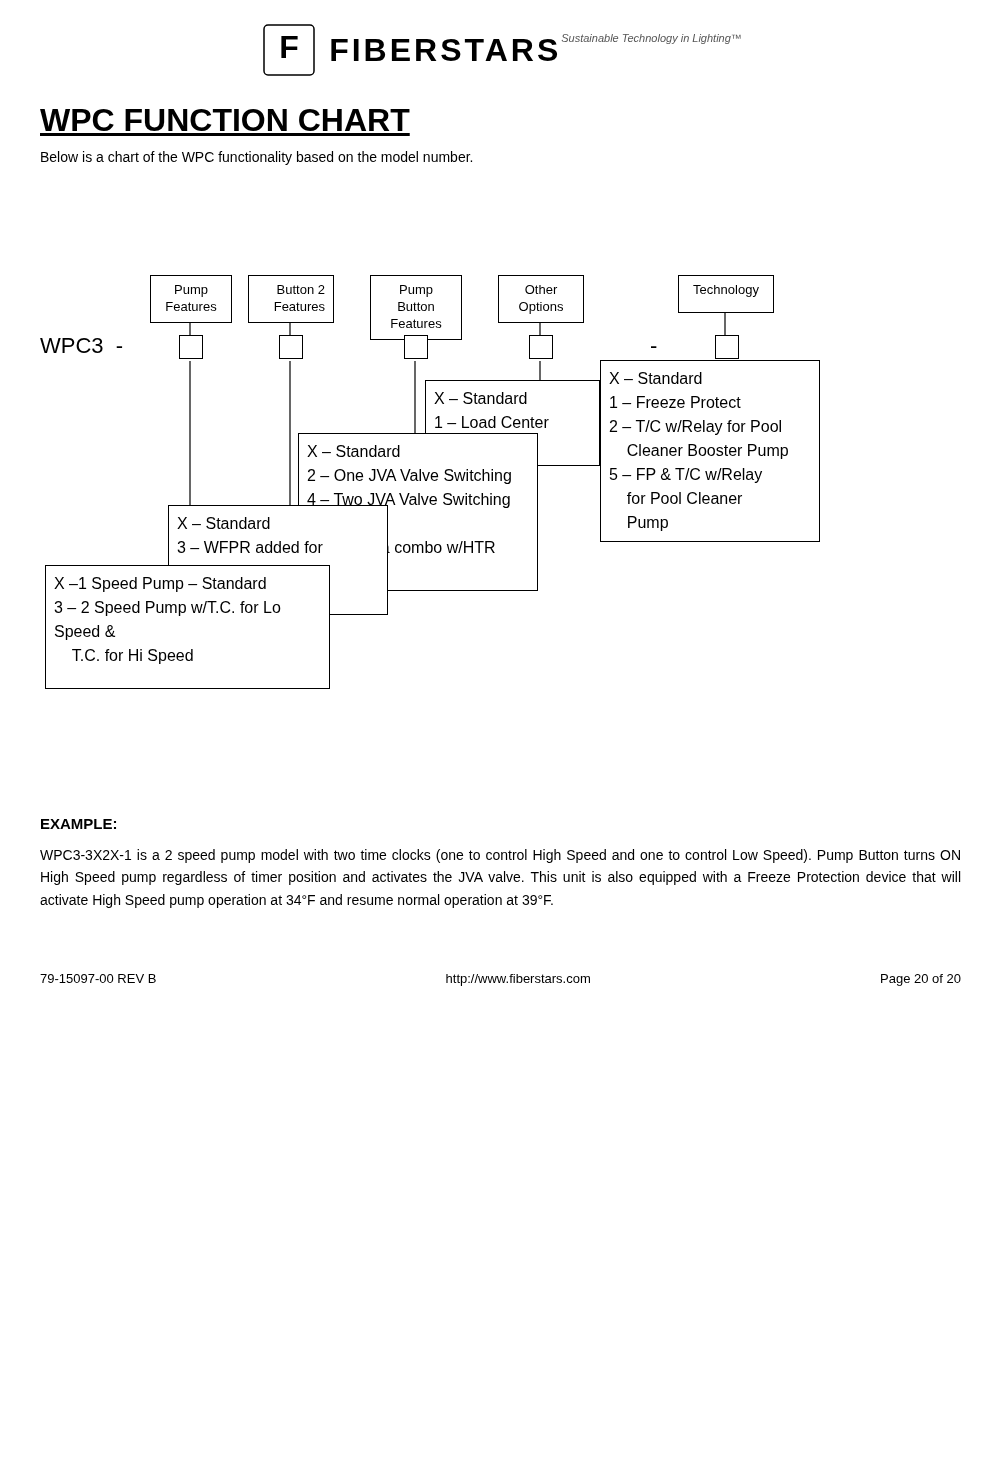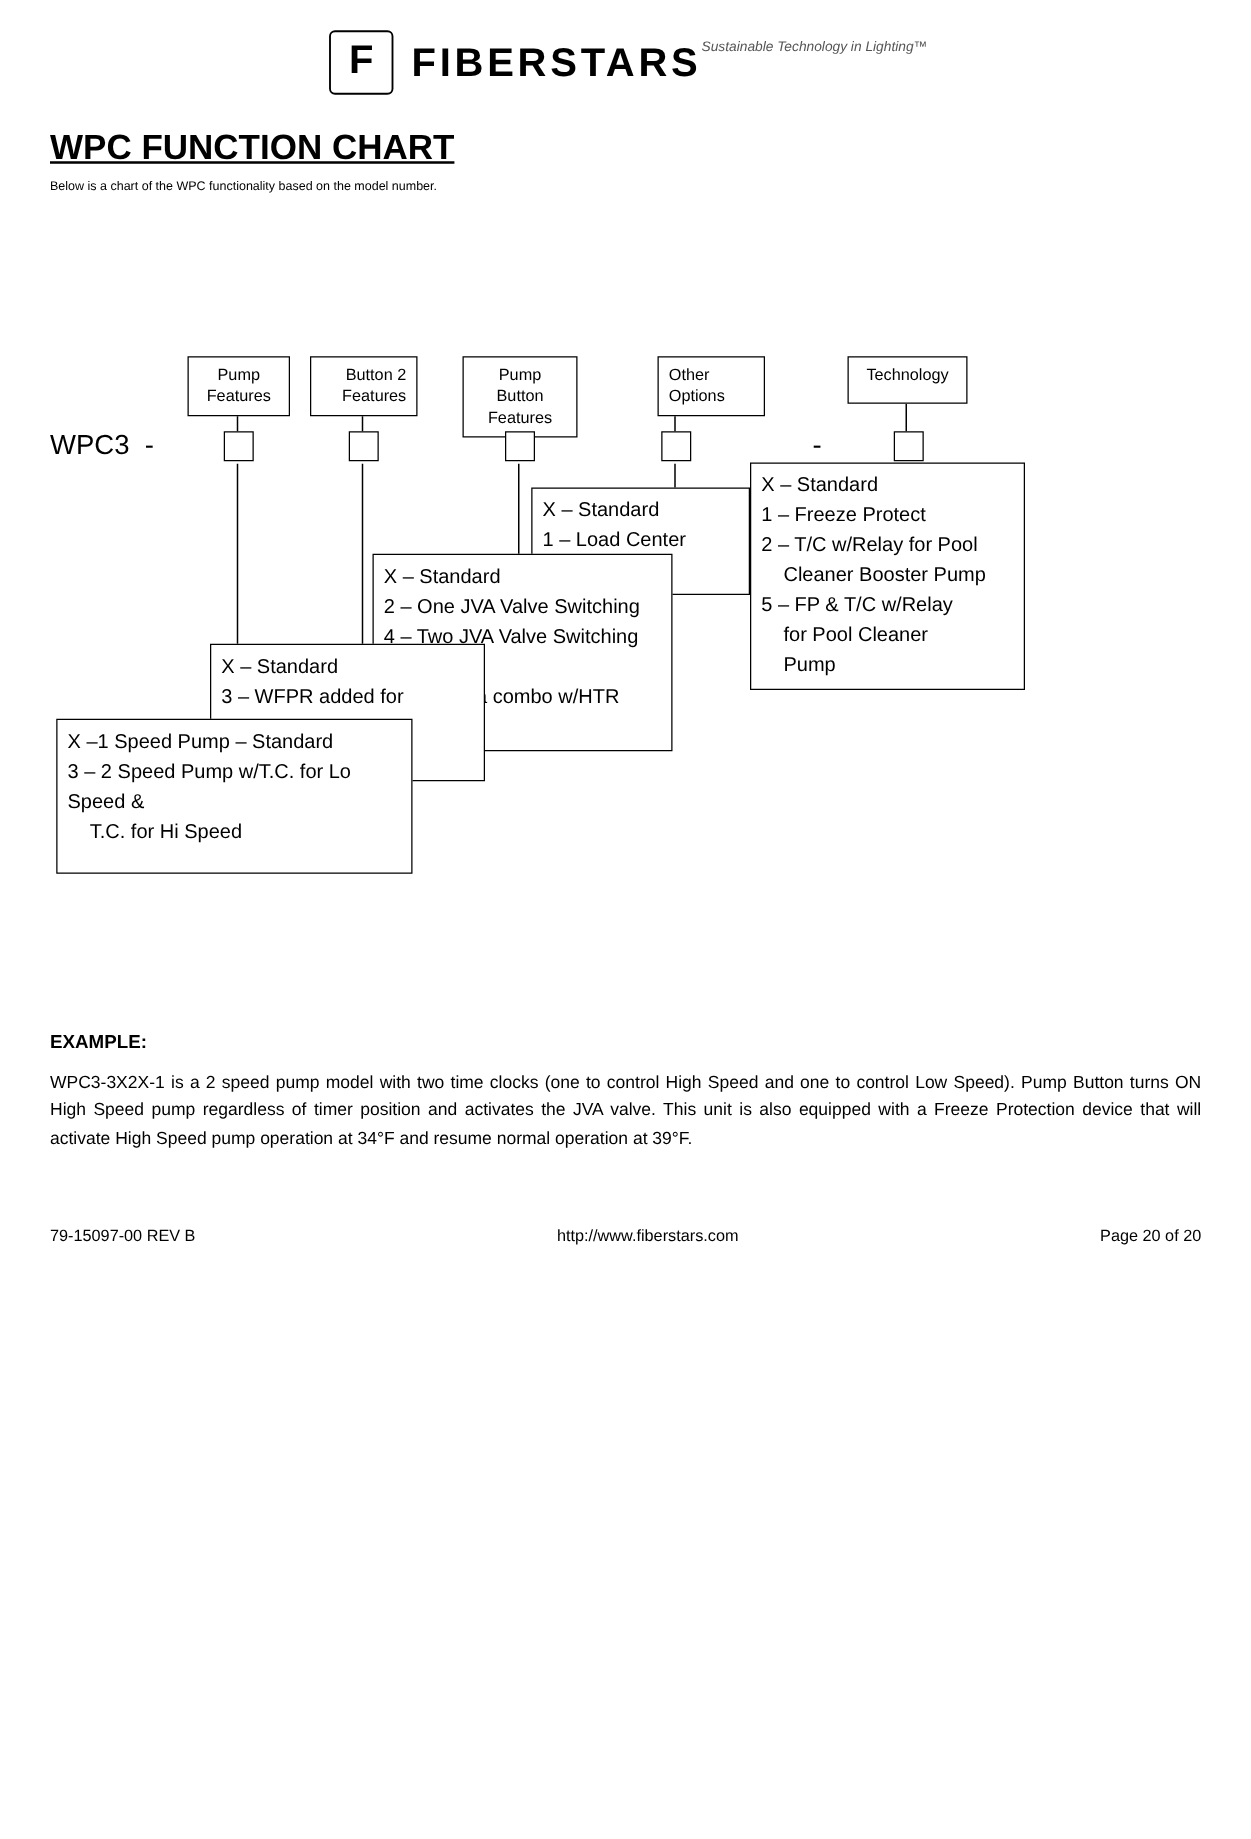--- a/index.html
+++ b/index.html
@@ -39,30 +39,29 @@
       letter-spacing: 3px;
       color: #000;
     }
     .logo-tagline {
       font-size: 11px;
       color: #555;
       font-style: italic;
     }
 
     .page-title {
-      font-size: 28px;
+      font-size: 32px;
       font-weight: bold;
       text-decoration: underline;
       margin: 10px 0 10px 0;
       align-self: flex-start;
     }
 
     .subtitle {
-      font-size: 10px;
-      margin-bottom: 20px;
+      font-size: 14px;
       align-self: flex-start;
     }
 
     
     .chart-area {
       position: relative;
       width: 940px;
       height: 620px;
       margin: 0 auto 30px auto;
     }
@@ -208,21 +207,21 @@
   </div>
 
   <div class="col-header" style="left:208px; top:110px; width:86px; min-height:38px;text-align:right;">
     Button 2<br>Features
   </div>
 
   <div class="col-header" style="left:330px; top:110px; width:92px; min-height:38px; text-align:center;">
     Pump Button<br>Features
   </div>
 
-  <div class="col-header" style="left:458px; top:110px; width:86px; min-height:38px; text-align:left;margin-left:28px;">
+  <div class="col-header" style="left:458px; top:110px; width:86px; min-height:38px; text-align:center;">
     Other<br>Options
   </div>
 
   <div class="col-header" style="left:638px; top:110px; width:96px; min-height:38px; text-align:center;">
     Technology
   </div>
 
   <div class="wpc3-square" style="left:139px; top:170px;"></div>
   <div class="wpc3-square" style="left:239px; top:170px;"></div>
   <div class="wpc3-square" style="left:364px; top:170px;"></div>

